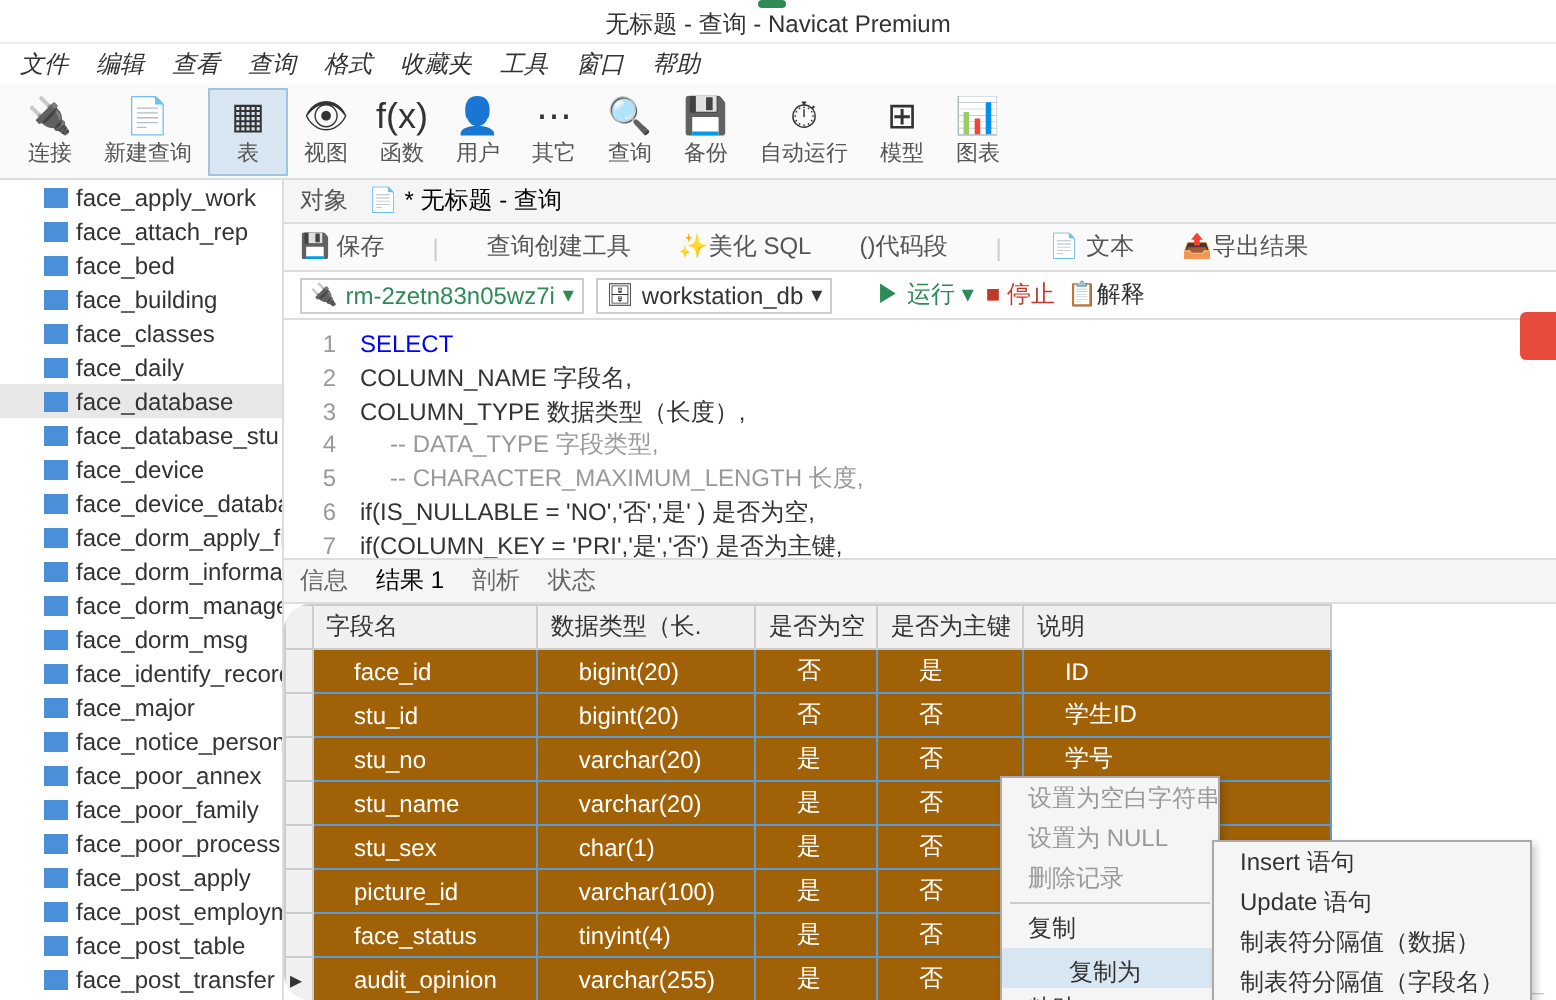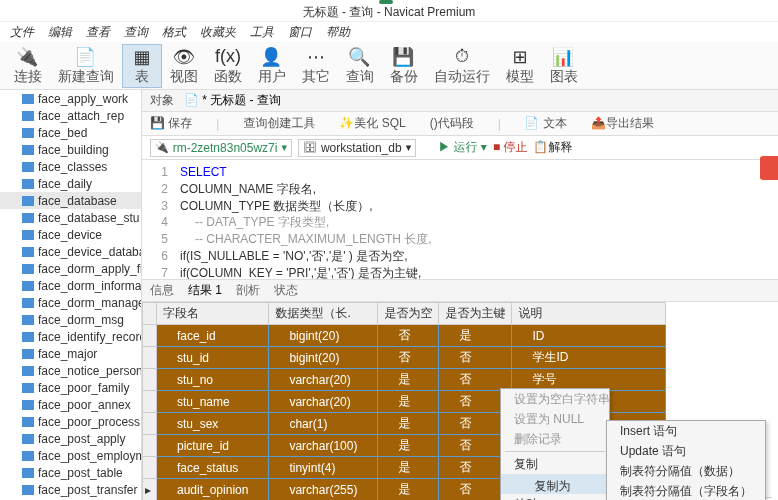--- a/index.html
+++ b/index.html
@@ -4,21 +4,21 @@
 <style>
 * { margin:0; padding:0; box-sizing:border-box; font-family:"Microsoft YaHei",Arial,sans-serif; font-size:12px; }
 body { background:#fff; color:#333; overflow:hidden; width:778px; height:500px; }
 .title-bar { height:22px; background:#fff; display:flex; align-items:center; padding:0 6px; border-bottom:1px solid #eee;flex-direction:column; }
 .title-bar .icon { width:14px; height:14px; background:#2e8b57; border-radius:2px; margin-right:6px; display:inline-block; }
 .menu-bar { height:20px; background:#fff; display:flex; align-items:center; padding:0 10px; gap:14px; color:#333;font-style:italic; }
 .toolbar { height:48px; background:#fafafa; border-bottom:1px solid #ddd; display:flex; align-items:center; padding:0 6px; }
 .tool-btn { display:flex; flex-direction:column; align-items:center; justify-content:center; padding:2px 8px; min-width:38px; height:44px; cursor:pointer; }
 .tool-btn.active { background:#d8e6f2; border:1px solid #a3c4e0; }
 .tool-btn .ico { width:22px; height:22px; display:flex; align-items:center; justify-content:center; font-size:18px; }
-.tool-btn .lbl { font-size:14px; color:#555; }
+.tool-btn .lbl { font-size:11px; color:#555; }
 .main { display:flex; height:410px; }
 .sidebar { width:142px; border-right:1px solid #ddd; overflow-y:auto; background:#fff; }
 .tree-item { display:flex; align-items:center; height:17px; padding-left:22px; cursor:pointer; white-space:nowrap; overflow:hidden; }
 .tree-item.sel { background:#e8e8e8; }
 .tree-item .ticon { width:12px; height:10px; background:#4a90d9; display:inline-block; margin-right:4px; flex-shrink:0; }
 .content { flex:1; display:flex; flex-direction:column; overflow:hidden; }
 .tab-strip { height:22px; background:#f5f5f5; border-bottom:1px solid #ddd; display:flex; align-items:center; padding:0 8px; gap:10px; }
 .tab-strip .tab-lbl { color:#555; }
 .tab-strip .tab-active { color:#000; }
 .action-bar { height:24px; background:#fafafa; border-bottom:1px solid #ddd; display:flex; align-items:center; padding:0 8px; gap:24px; color:#555; }
@@ -29,21 +29,21 @@
 .run-btn { color:#2e8b57; }
 .stop-btn { color:#c0392b; }
 .sql-editor { flex:0 0 120px; background:#fff; padding:4px 8px; font-family:Consolas,monospace; font-size:12px; overflow:auto; border-bottom:1px solid #ddd; line-height:1.4; }
 .sql-editor .ln { display:flex; }
 .sql-editor .lno { width:18px; color:#999; text-align:right; margin-right:12px; flex-shrink:0; }
 .kw { color:#0000ff; }
 .cmt { color:#999;margin-left:15px; }
 .result-tabs { height:22px; background:#f5f5f5; border-bottom:1px solid #ddd; display:flex; align-items:center; padding:0 8px; gap:14px; }
 .result-tabs .rt { color:#666; cursor:pointer; }
 .result-tabs .rt.active { color:#000; }
-.grid { flex:1; overflow:auto; position:relative; }
+.grid { flex:1; overflow:auto; position:relative;border-radius:13px; }
 .grid table { border-collapse:collapse; width:auto; }
 .grid th { background:#f0f0f0; border:1px solid #ccc; padding:2px 6px; font-weight:normal; text-align:left; height:20px; }
 .grid td { border:1px solid #5a9bd5; background:#a16207; color:#fff; padding:2px 20px; height:18px; white-space:nowrap; }
 .grid tr td:first-child { background:#f0f0f0; border:1px solid #ccc; width:14px; padding:2px; }
 .grid .rowmark { color:#333; }
 .ctx-menu { position:absolute; background:#f5f5f5; border:1px solid #aaa; box-shadow:2px 2px 4px rgba(0,0,0,.2); z-index:10; }
 .ctx-menu .mi { padding:4px 18px 4px 13px; white-space:nowrap; cursor:pointer; height:20px; display:flex; align-items:center; justify-content:space-between; gap:20px; }
 .ctx-menu .mi:hover, .ctx-menu .mi.hov { background:#d8e6f2;flex-direction:column; }
 .ctx-menu .mi.dis { color:#999; }
 .ctx-menu hr { border:none; border-top:1px solid #ccc; margin:2px 4px; }
@@ -188,25 +188,25 @@
       <div class="tree-item">
         <span class="ticon"></span>
         <span>face_major</span>
       </div>
       <div class="tree-item">
         <span class="ticon"></span>
         <span>face_notice_person</span>
       </div>
       <div class="tree-item">
         <span class="ticon"></span>
+        <span>face_poor_annex</span>
+      </div>
+      <div class="tree-item">
+        <span class="ticon"></span>
         <span>face_poor_family</span>
-      </div>
-      <div class="tree-item">
-        <span class="ticon"></span>
-        <span>face_poor_annex</span>
       </div>
       <div class="tree-item">
         <span class="ticon"></span>
         <span>face_poor_process</span>
       </div>
       <div class="tree-item">
         <span class="ticon"></span>
         <span>face_post_apply</span>
       </div>
       <div class="tree-item">

